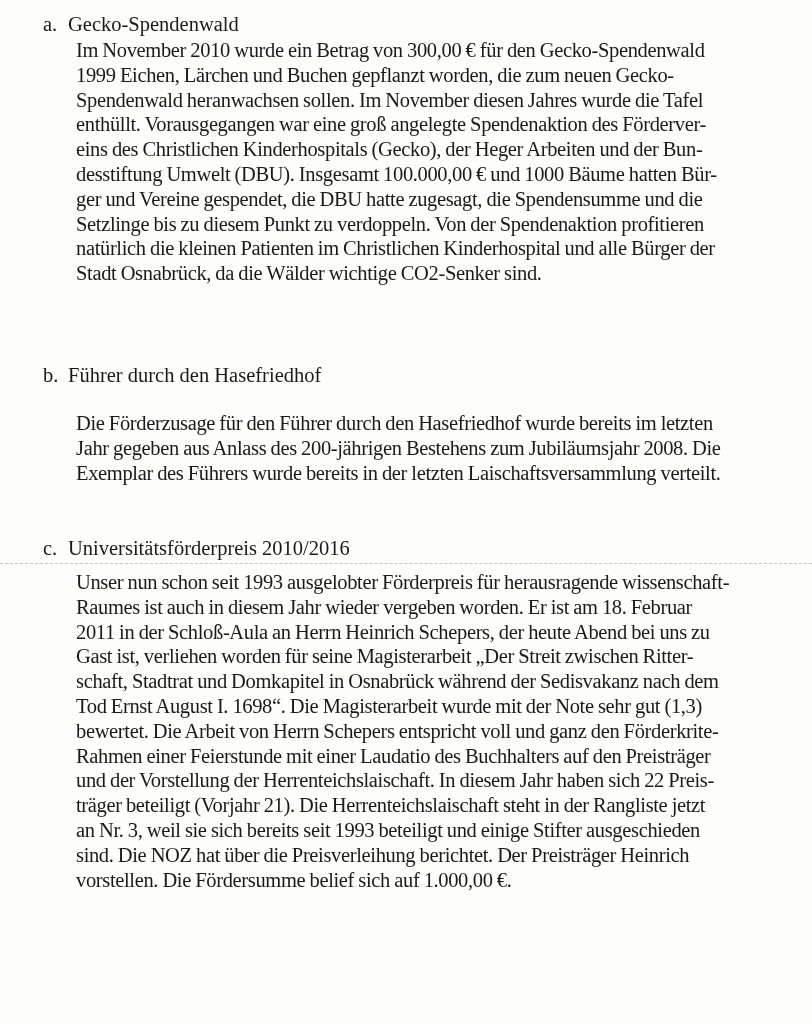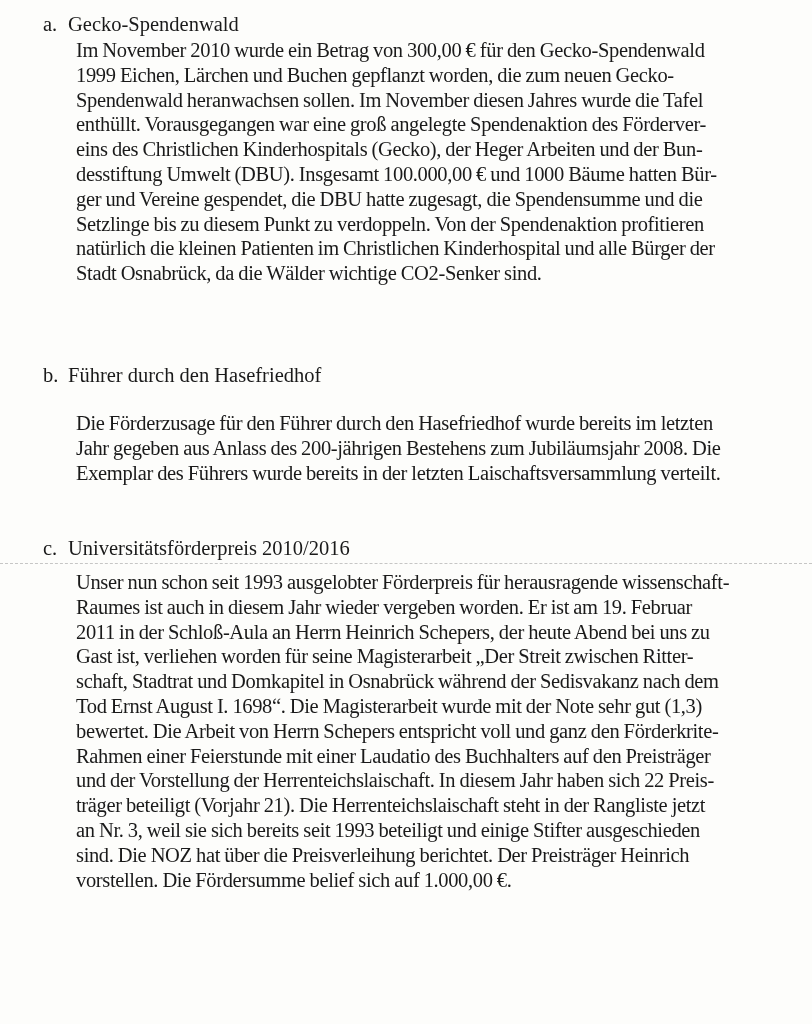--- a/index.html
+++ b/index.html
@@ -105,21 +105,21 @@
 
   <div class="scan-line"></div>
 
   <div class="section" style="top:533px;">
     <div class="heading">
       <span class="marker">c.</span>
       <span class="title">Universitätsförderpreis 2010/2016</span>
     </div>
     <div class="body" style="top:37px;">
       <span class="line">Unser nun schon seit 1993 ausgelobter Förderpreis für herausragende wissenschaft-</span>
-      <span class="line">Raumes ist auch in diesem Jahr wieder vergeben worden. Er ist am 19. Februar</span>
+      <span class="line">Raumes ist auch in diesem Jahr wieder vergeben worden. Er ist am 18. Februar</span>
       <span class="line">2011 in der Schloß-Aula an Herrn Heinrich Schepers, der heute Abend bei uns zu</span>
       <span class="line">Gast ist, verliehen worden für seine Magisterarbeit „Der Streit zwischen Ritter-</span>
       <span class="line">schaft, Stadtrat und Domkapitel in Osnabrück während der Sedisvakanz nach dem</span>
       <span class="line">Tod Ernst August I. 1698“. Die Magisterarbeit wurde mit der Note sehr gut (1,3)</span>
       <span class="line">bewertet. Die Arbeit von Herrn Schepers entspricht voll und ganz den Förderkrite-</span>
       <span class="line">Rahmen einer Feierstunde mit einer Laudatio des Buchhalters auf den Preisträger</span>
       <span class="line">und der Vorstellung der Herrenteichslaischaft. In diesem Jahr haben sich 22 Preis-</span>
       <span class="line">träger beteiligt (Vorjahr 21). Die Herrenteichslaischaft steht in der Rangliste jetzt</span>
       <span class="line">an Nr. 3, weil sie sich bereits seit 1993 beteiligt und einige Stifter ausgeschieden</span>
       <span class="line">sind. Die NOZ hat über die Preisverleihung berichtet. Der Preisträger Heinrich</span>

